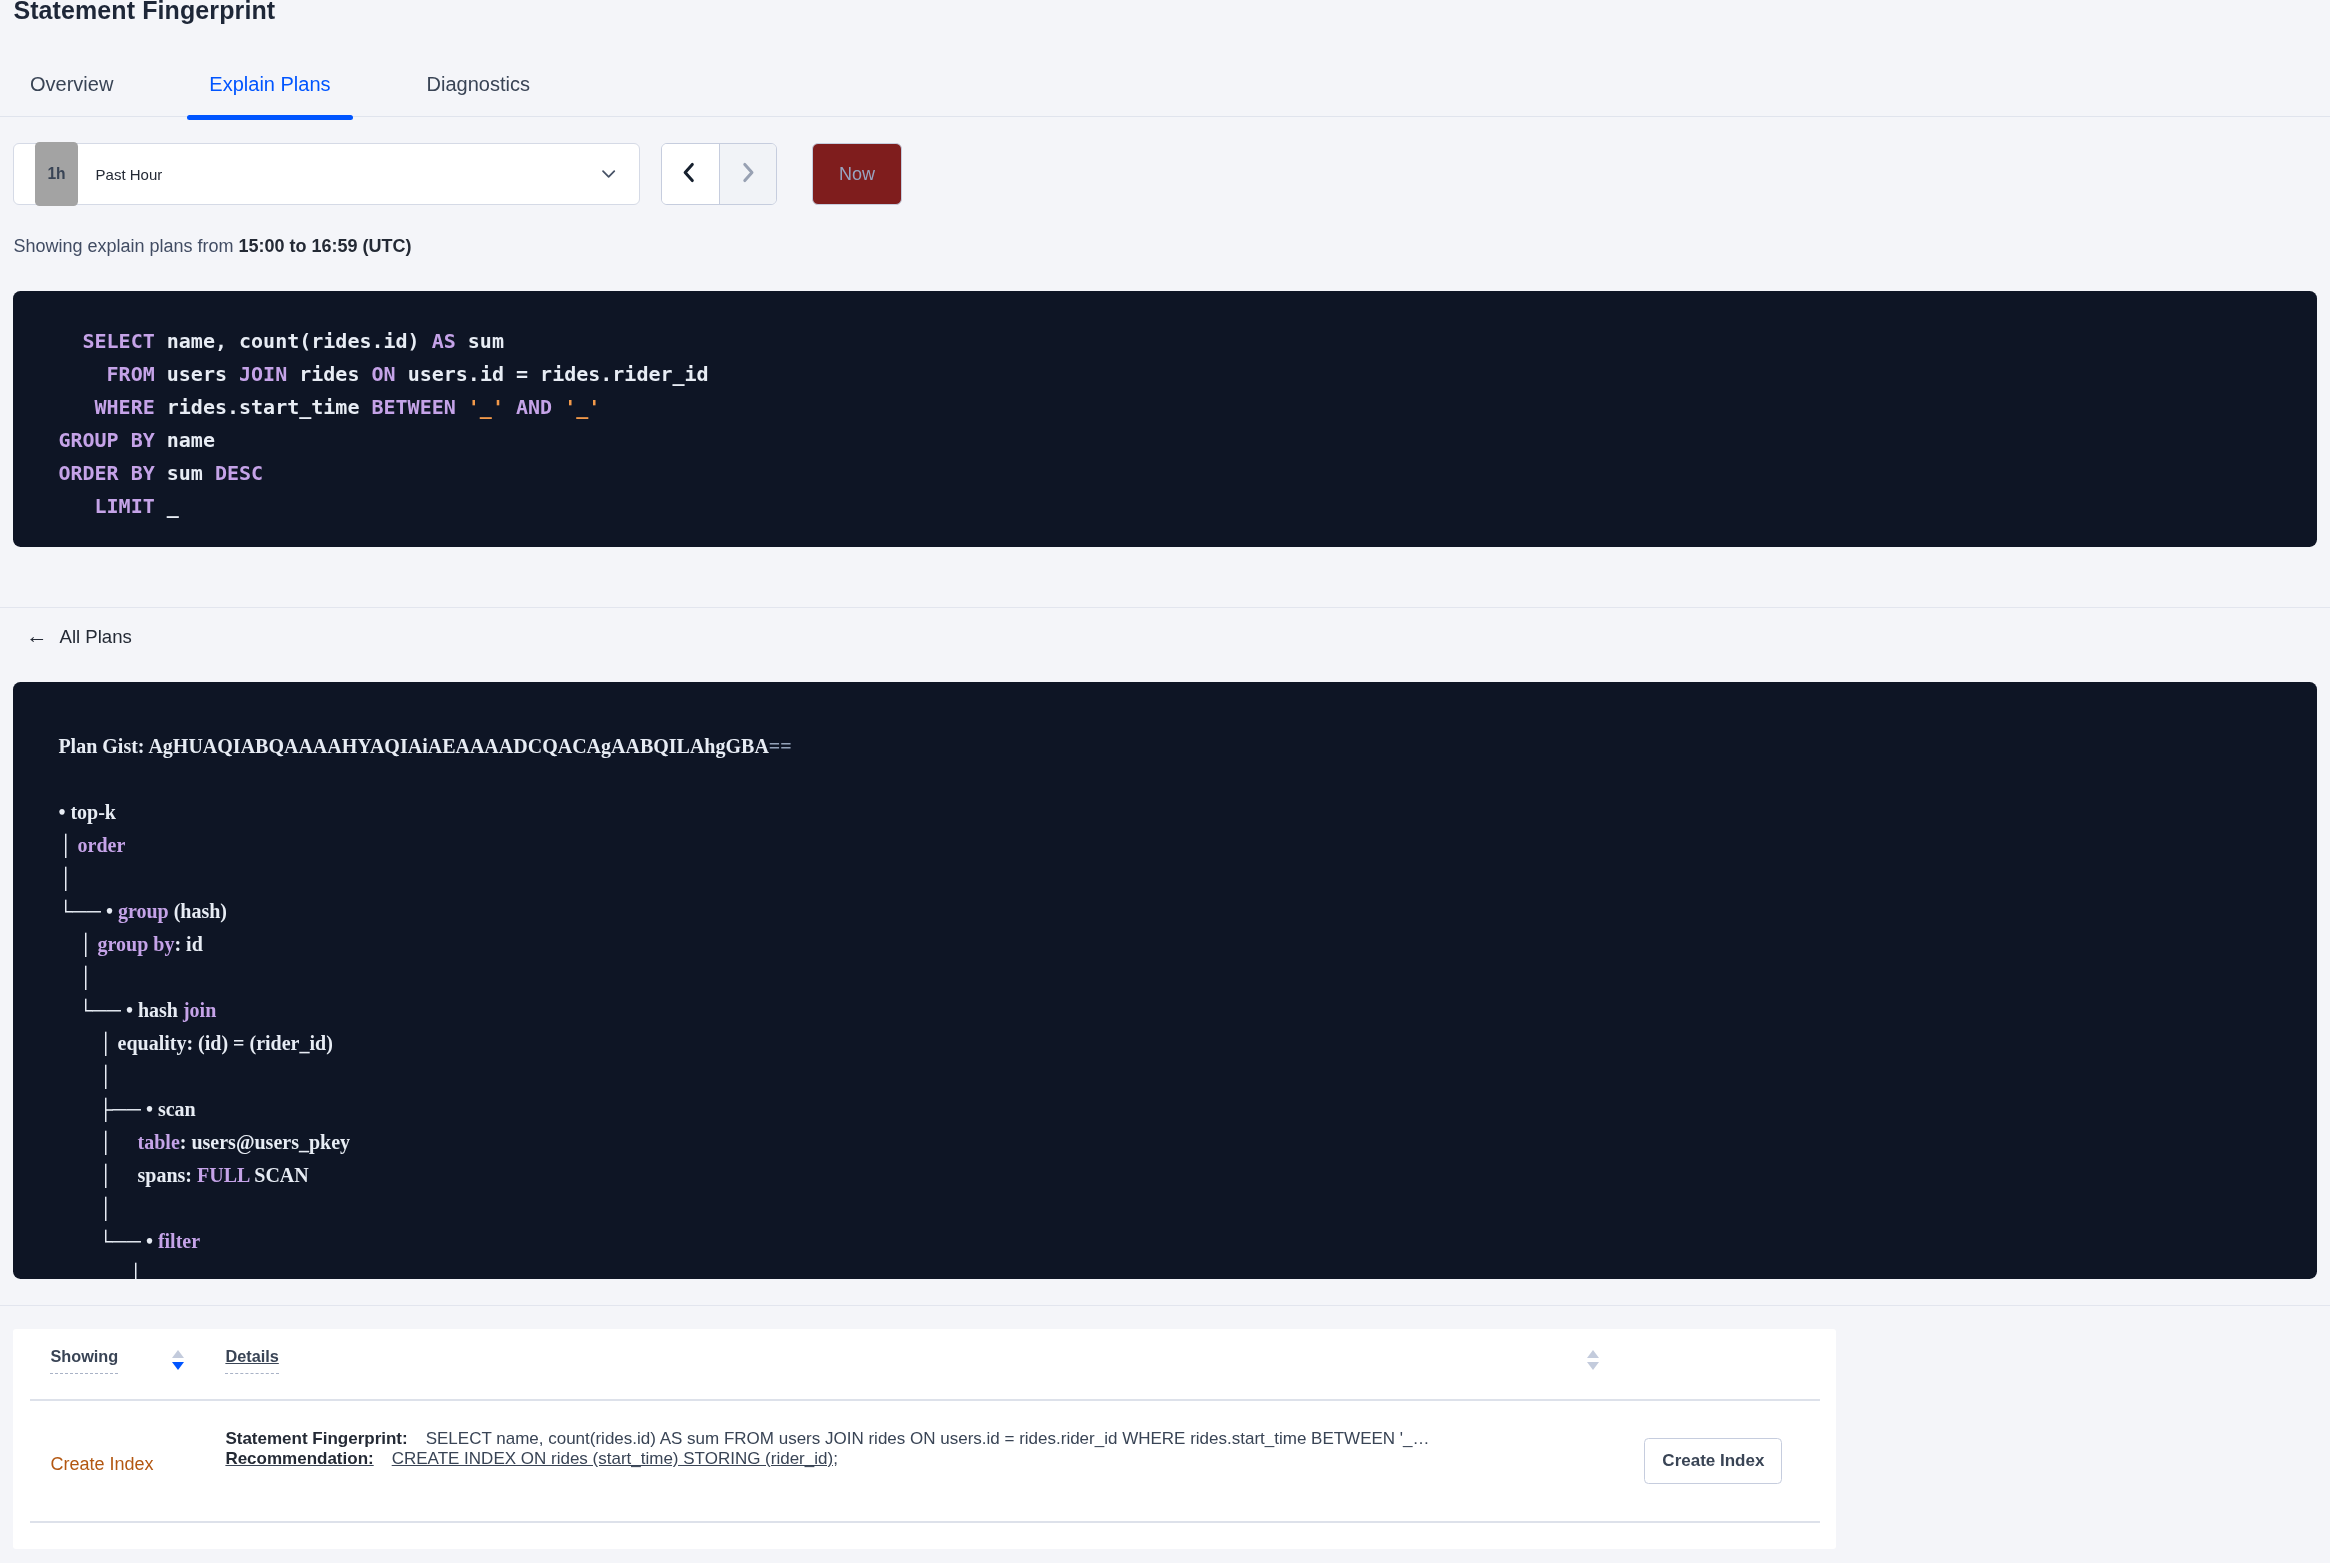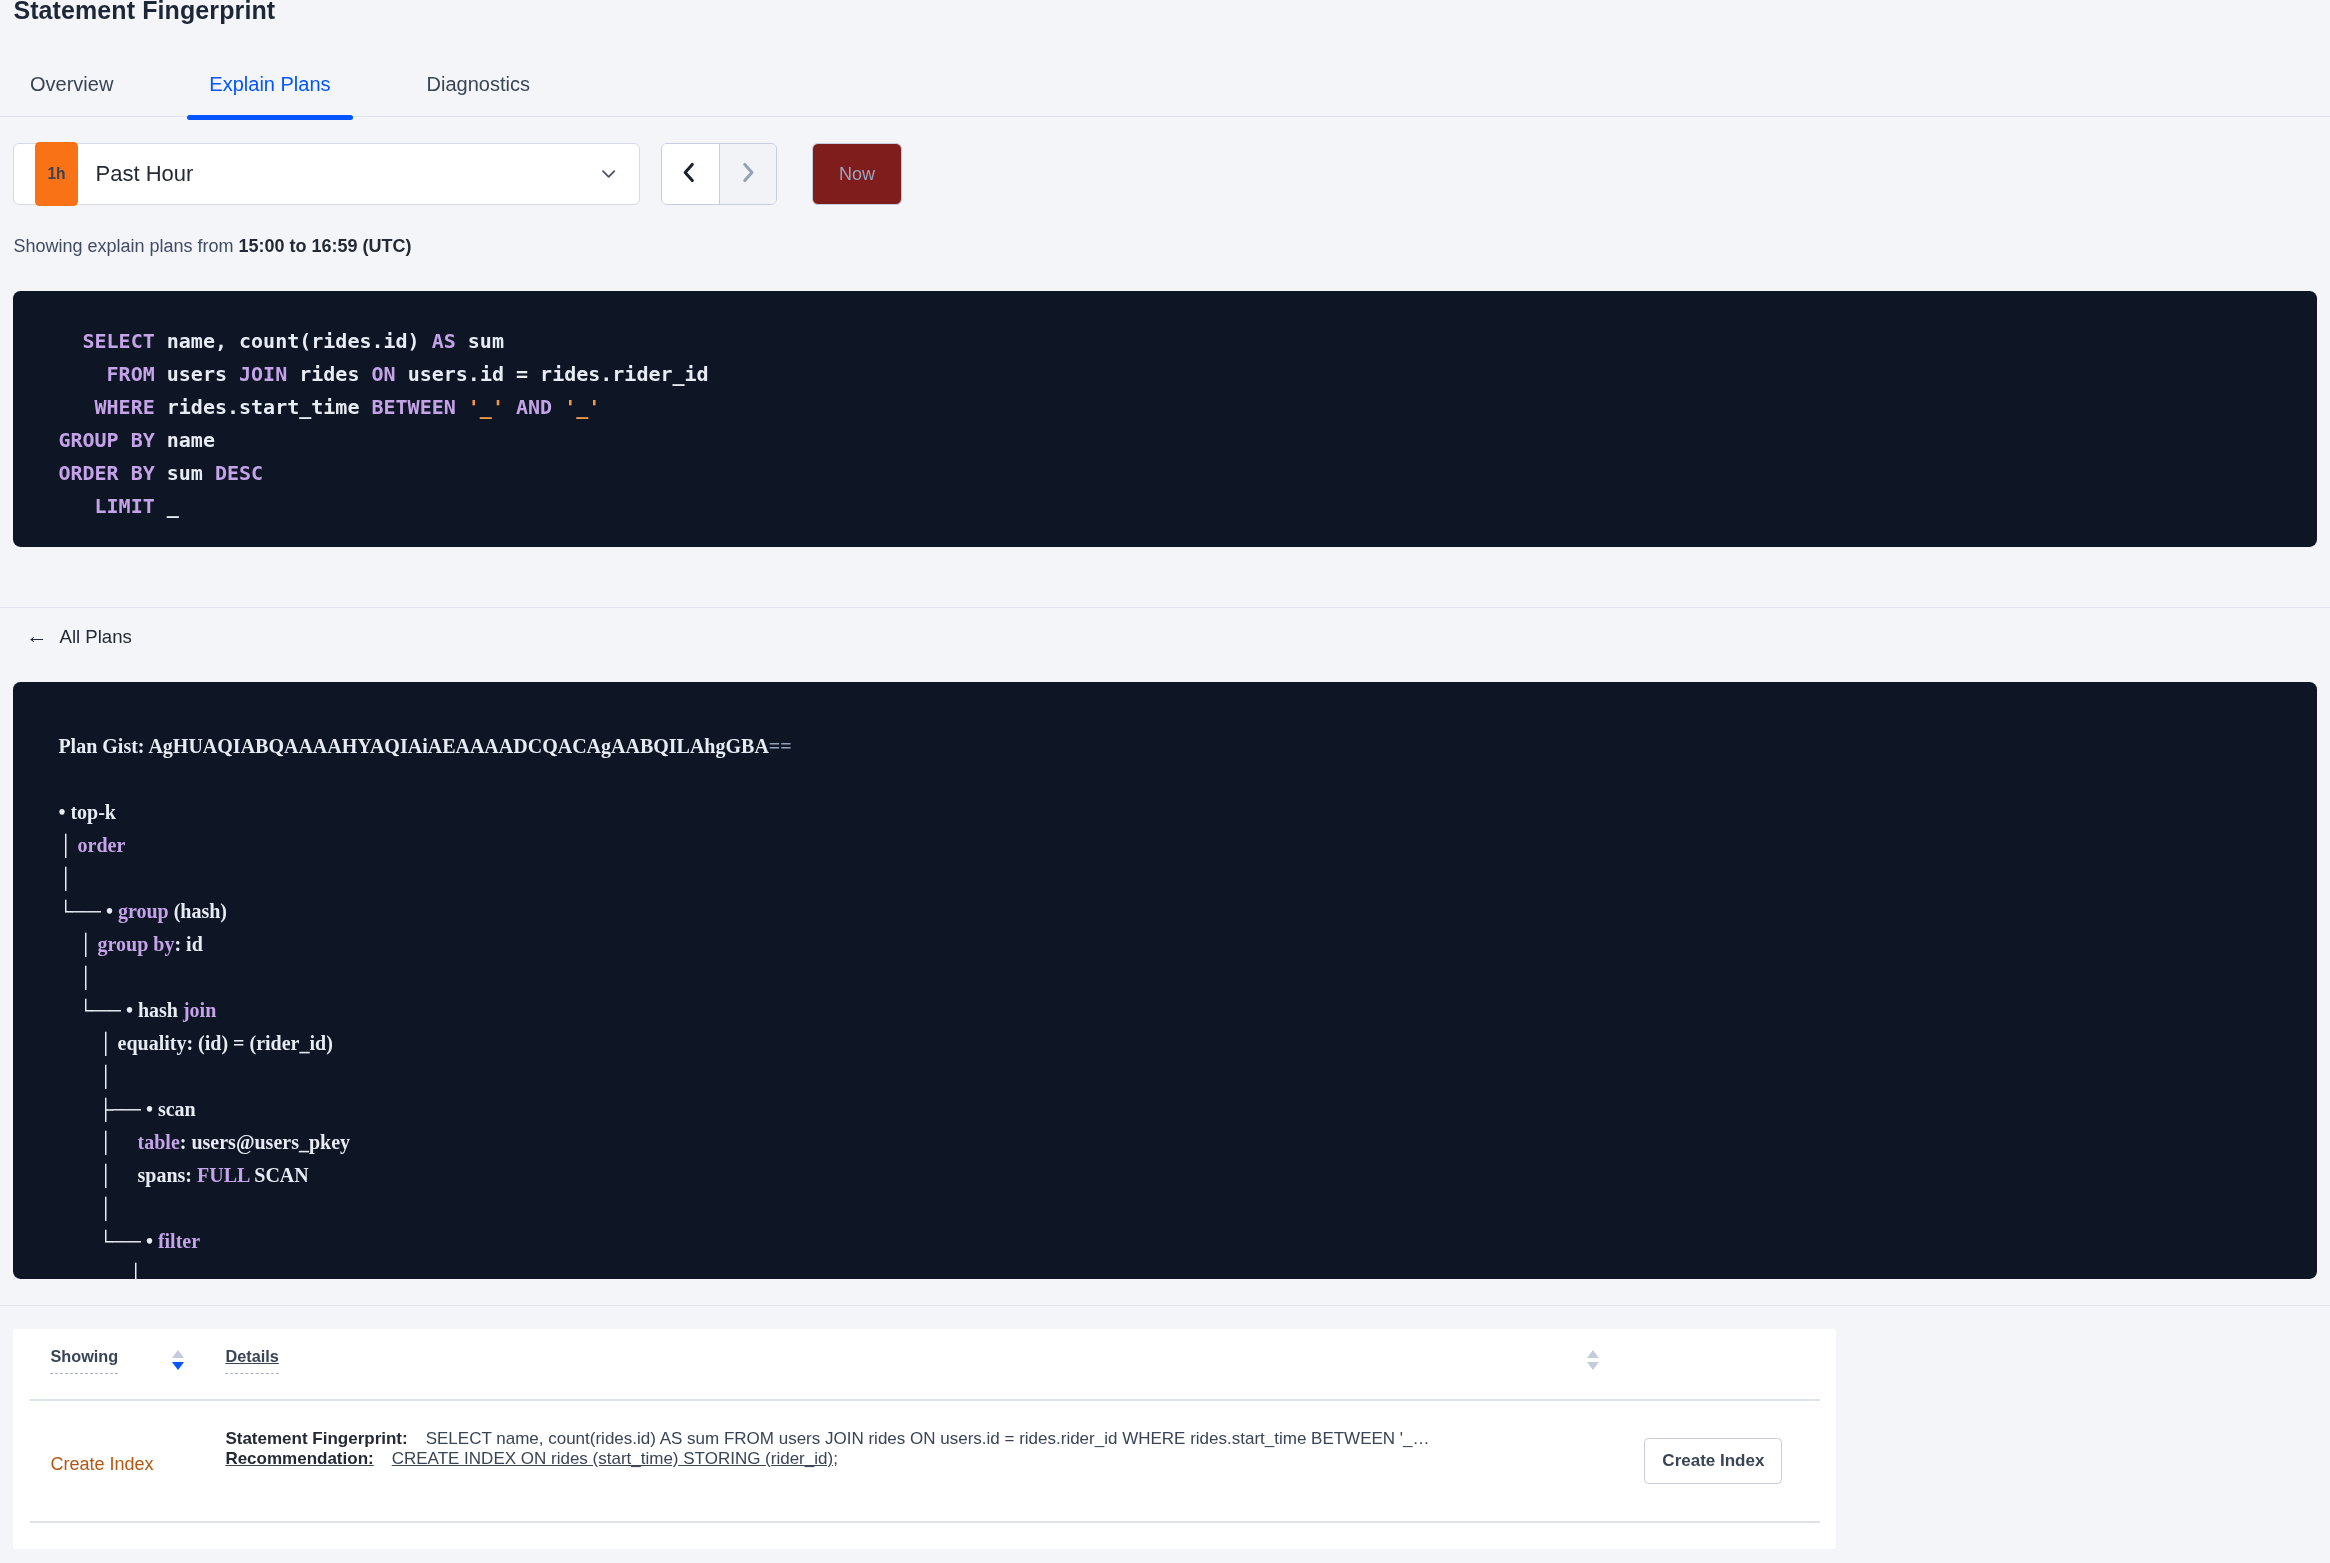--- a/index.html
+++ b/index.html
@@ -39,24 +39,24 @@
     content:"";position:absolute;left:0;right:0;bottom:-3.7px;height:5.2px;
     border-radius:3px;background:var(--accent);
   }
   
   .time-picker{
     position:absolute;left:13.4px;top:143px;width:627px;height:62px;
     background:#fff;border:0.7px solid #d5dae6;border-radius:6px;
     display:flex;align-items:center;padding:0 21px;cursor:pointer;
   }
   .time-badge{
-    background:#f97316;border-radius:4.5px;padding:23px 12px;
+    background:#a3a3a3;border-radius:4.5px;padding:23px 12px;
     font-size:15.6px;font-weight:700;color:#394455;margin-right:18px;
   }
-  .time-label{font-size:22px;color:#242a35;flex:1;}
+  .time-label{font-size:15px;color:#242a35;flex:1;}
   .chev-down svg{display:block;}
   .nav-group{
     position:absolute;left:661px;top:143px;width:116px;height:62px;
     border:0.7px solid #c6cdde;border-radius:6px;overflow:hidden;
     display:flex;background:#fff;
   }
   .nav-btn{
     flex:1;display:flex;align-items:center;justify-content:center;
     border:none;background:#fff;cursor:pointer;padding:0;
   }

